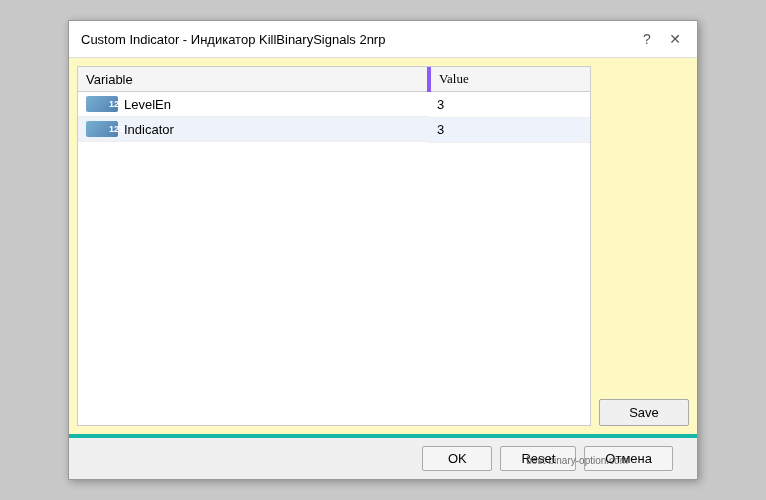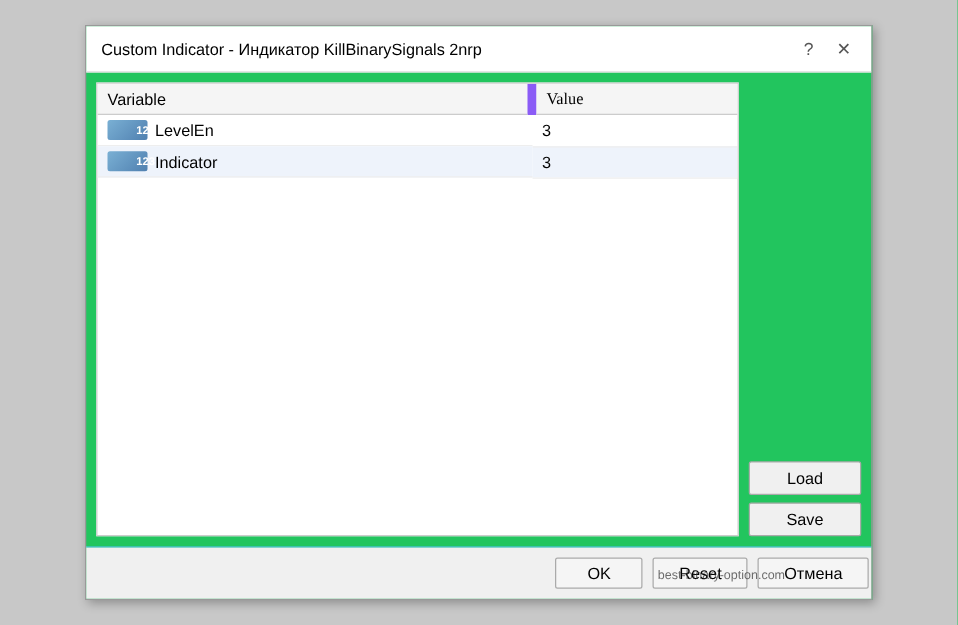--- a/index.html
+++ b/index.html
@@ -15,21 +15,21 @@
       display: flex;
       align-items: center;
       justify-content: center;
       font-family: 'Segoe UI', Tahoma, Geneva, Verdana, sans-serif;
       font-size: 13px;
     }
 
     .dialog {
       width: 630px;
       height: 460px;
-      background: #22c55e;
+      background: #fef9c3;
       border: 1px solid #999;
       box-shadow: 2px 2px 8px rgba(0,0,0,0.3);
       display: flex;
       flex-direction: column;
     }
 
     .title-bar {
       background: #fff;
       padding: 8px 12px;
       display: flex;
@@ -115,21 +115,21 @@
       background: #f5f5f5;
       border-bottom: 1px solid #ccc;
     }
 
     .table-header th {
       padding: 4px 8px;
       text-align: left;
       font-weight: normal;
       font-size: 13px;
       color: #000;
-      border-right: 7px solid #8b5cf6;
+      border-right: 4px solid #8b5cf6;
     }
 
     .table-header th:last-child {
       border-right: none;
       font-family: Liberation Serif, serif;
     }
 
     .table-row td {
       padding: 4px 8px;
       border-bottom: 1px solid #eee;
@@ -178,22 +178,22 @@
       padding: 5px 10px;
       background: #f0f0f0;
       border: 1px solid #aaa;
       cursor: pointer;
       font-size: 13px;
       text-align: center;
       border-radius: 2px;
     }
 
     .bottom-bar {
-      border-top: 1px solid #14b8a6;
-      padding: 8px 2px;
+      border-top: 4px solid #14b8a6;
+      padding: 8px 24px;
       display: flex;
       justify-content: flex-end;
       gap: 8px;
       background: #f0f0f0;
       align-items: center;
     }
 
     .bottom-btn {
       padding: 4px 20px;
       border: 1px solid #aaa;
@@ -256,21 +256,20 @@
                   <span class="var-icon">123</span>
                   <span>Indicator</span>
                 </td>
                 <td style="padding: 4px 8px;">3</td>
               </tr>
             </tbody>
         </table>
       </div>
 
       <div class="side-buttons">
-        <button class="side-btn">Load</button>
         <button class="side-btn">Save</button>
       </div>
     </div>
 
     <div class="bottom-bar">
       <button class="bottom-btn">OK</button>
       <button class="bottom-btn">Reset</button>
       <button class="bottom-btn">Отмена</button>
     </div>
   </div>

